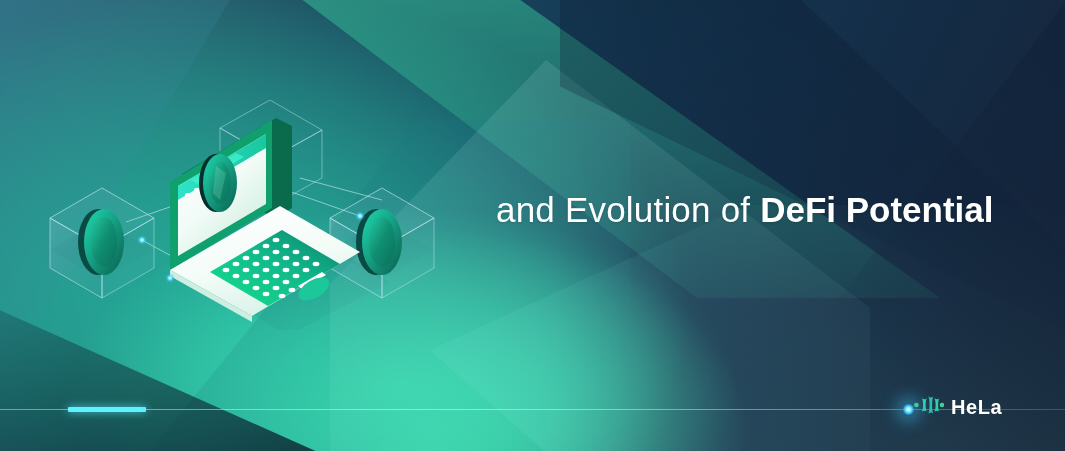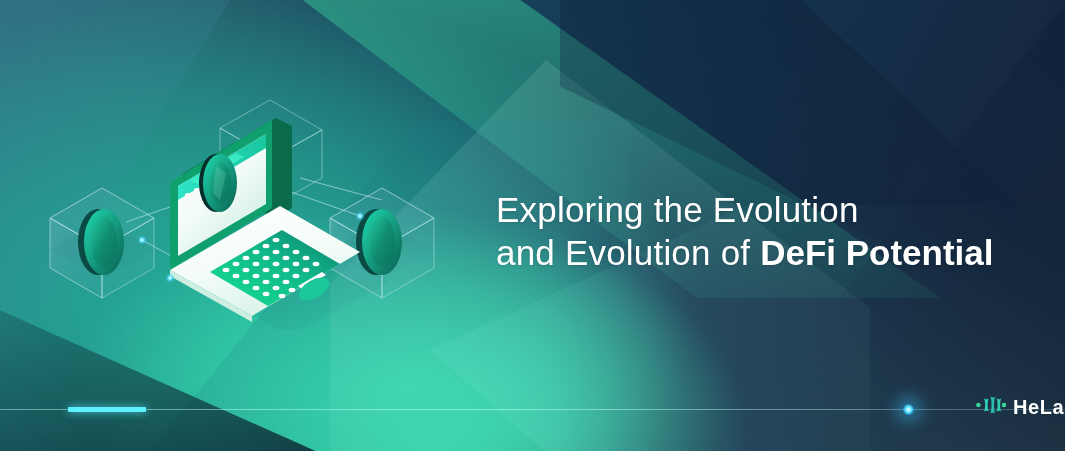--- a/index.html
+++ b/index.html
@@ -154,21 +154,21 @@
     width: 13px;
     height: 13px;
     border-radius: 50%;
     background: radial-gradient(circle, #ffffff 0%, #5fe6ff 32%, rgba(40,180,255,0.55) 58%, rgba(20,140,220,0) 78%);
     box-shadow: 0 0 16px 6px rgba(60,200,255,0.45);
   }
 
   
   .brand {
     position: absolute;
-    left: 976px;
+    left: 914px;
     top: 395px;
     display: flex;
     align-items: center;
     gap: 7px;
   }
   .brand-name {
     color: #ffffff;
     font-size: 20px;
     font-weight: 700;
     letter-spacing: 0.6px;
@@ -353,21 +353,20 @@
           <polygon points="268,186 292,172 296,175 272,189"></polygon>
         </g>
         <ellipse cx="284" cy="189" rx="17" ry="9" transform="rotate(-30 284 189)" fill="#1cc79a"></ellipse>
       </g>
 
       <circle cx="140" cy="178" r="5" fill="url(#sparkle)"></circle>
     </svg>
   </div>
 
   <div class="headline">
-    <span class="line">Exploring the Evolution</span>
     <span class="line"><span>and Evolution of </span><span class="bold">DeFi Potential</span></span>
   </div>
 
   <div class="rule"></div>
   <div class="accent-bar"></div>
   <div class="glow-dot"></div>
 
   <div class="brand">
     <span>
       <svg width="30" height="20" viewBox="0 0 30 20" xmlns="http://www.w3.org/2000/svg">

